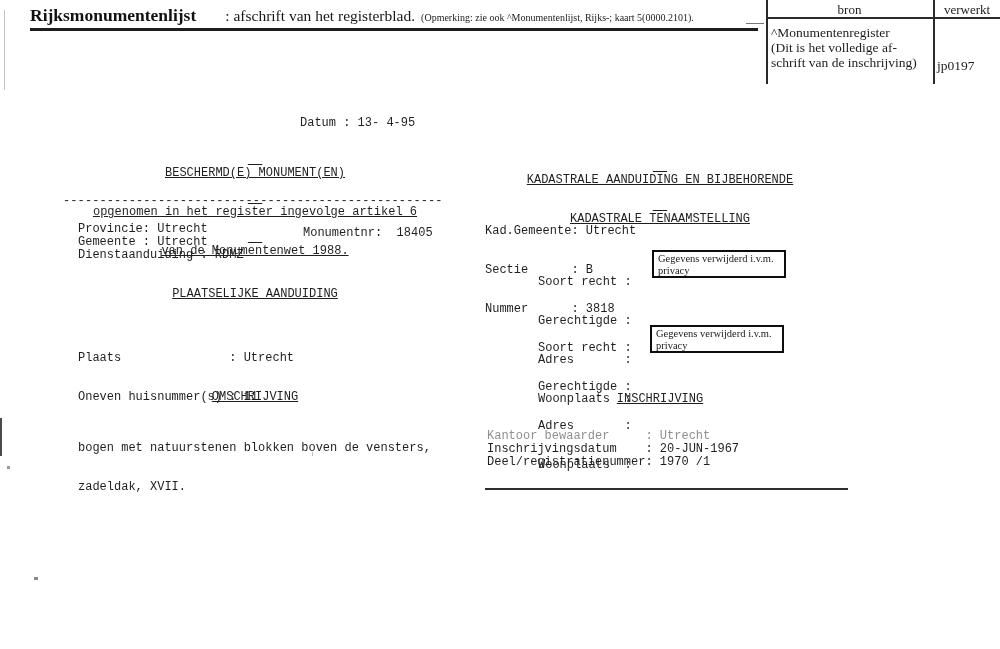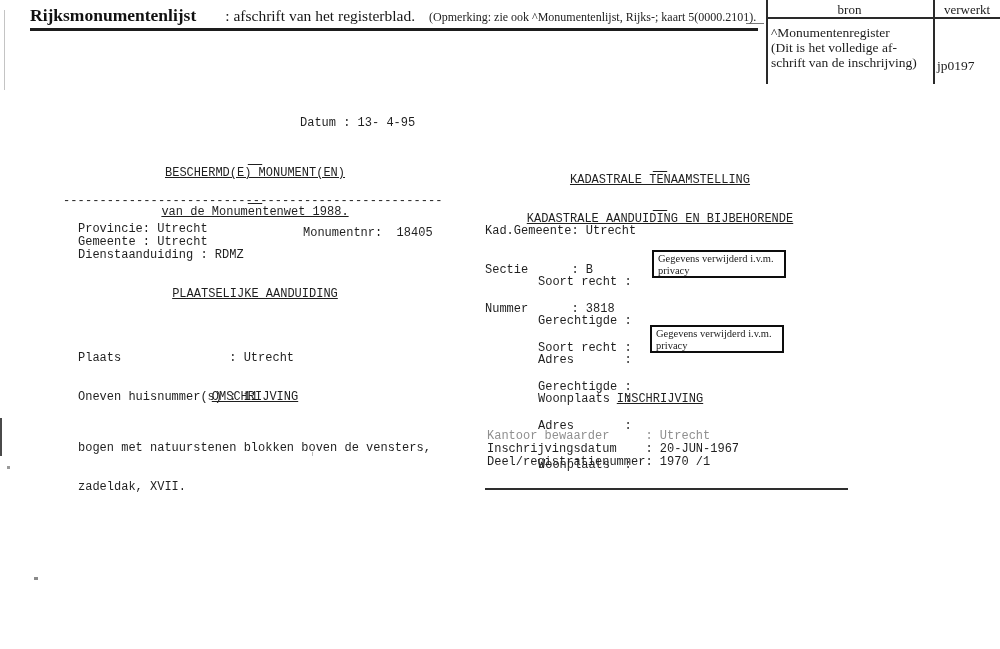--- a/index.html
+++ b/index.html
@@ -7,21 +7,21 @@
        font-family:"Liberation Serif", serif;}
   .abs{position:absolute;}
   .mono{font-family:"Liberation Mono", monospace;font-size:12px;line-height:13px;
         color:#1f1f1f;white-space:pre;}
   .mono-center{text-align:center;text-decoration:underline;}
   .hline{background:#2a2a2a;}
   .vline{background:#2a2a2a;}
   .title-wrap{left:30px;top:5px;white-space:nowrap;}
   .title-main{font-size:17.5px;font-weight:bold;color:#111;}
   .title-suffix{font-size:15.5px;color:#161616;padding-left:29px;}
-  .title-note{font-size:12px;color:#222;margin-left:14px;}
+  .title-note{font-size:10px;color:#222;margin-left:6px;}
   .tbl-head{font-size:13px;color:#222;text-align:center;}
   .tbl-body{font-size:13.5px;color:#1c1c1c;line-height:15px;white-space:nowrap;}
   .privacy-box{border:2.5px solid #0d0d0d;box-sizing:border-box;background:#fff;
         font-family:"Liberation Serif", serif;font-size:10.5px;line-height:12px;
         color:#1a1a1a;padding:1px 4px;white-space:nowrap;}
   .faded{color:#8f8f8f;}
   .artifact{background:#9a9a9a;}
 </style>
 </head>
 <body>
@@ -49,20 +49,21 @@
   <div>^Monumentenregister</div>
   <div>(Dit is het volledige af-</div>
   <div>schrift van de inschrijving)</div>
 </div>
 <div class="abs tbl-body" style="left:937px;top:58px;">jp0197</div>
 
 <div class="abs mono" style="left:300px;top:117px;">Datum : 13- 4-95</div>
 
 <div class="abs mono mono-center" style="left:60px;top:141px;width:390px;">
   <div>BESCHERMD(E) MONUMENT(EN)</div>
+  <div>opgenomen in het register ingevolge artikel 6</div>
   <div>van de Monumentenwet 1988.</div>
 </div>
 
 <div class="abs mono" style="left:63px;top:195px;letter-spacing:0.1px;">----------------------------------------------------</div>
 
 <div class="abs mono" style="left:78px;top:223px;">Provincie: Utrecht</div>
 <div class="abs mono" style="left:303px;top:227px;">Monumentnr:  18405</div>
 <div class="abs mono" style="left:78px;top:236px;">Gemeente : Utrecht</div>
 <div class="abs mono" style="left:78px;top:249px;">Dienstaanduiding : RDMZ</div>
 
@@ -74,22 +75,22 @@
 </div>
 
 <div class="abs mono mono-center" style="left:60px;top:391px;width:390px;">OMSCHRIJVING</div>
 
 <div class="abs mono" style="left:78px;top:416px;">
   <div>bogen met natuurstenen blokken boven de vensters,</div>
   <div>zadeldak, XVII.</div>
 </div>
 
 <div class="abs mono mono-center" style="left:465px;top:148px;width:390px;">
+  <div>KADASTRALE AANDUIDING EN BIJBEHORENDE</div>
   <div>KADASTRALE TENAAMSTELLING</div>
-  <div>KADASTRALE AANDUIDING EN BIJBEHORENDE</div>
 </div>
 
 <div class="abs mono" style="left:485px;top:199px;">
   <div>Kad.Gemeente: Utrecht</div>
   <div>Sectie      : B</div>
   <div>Nummer      : 3818</div>
 </div>
 
 <div class="abs mono" style="left:538px;top:250px;">
   <div>Soort recht :</div>

